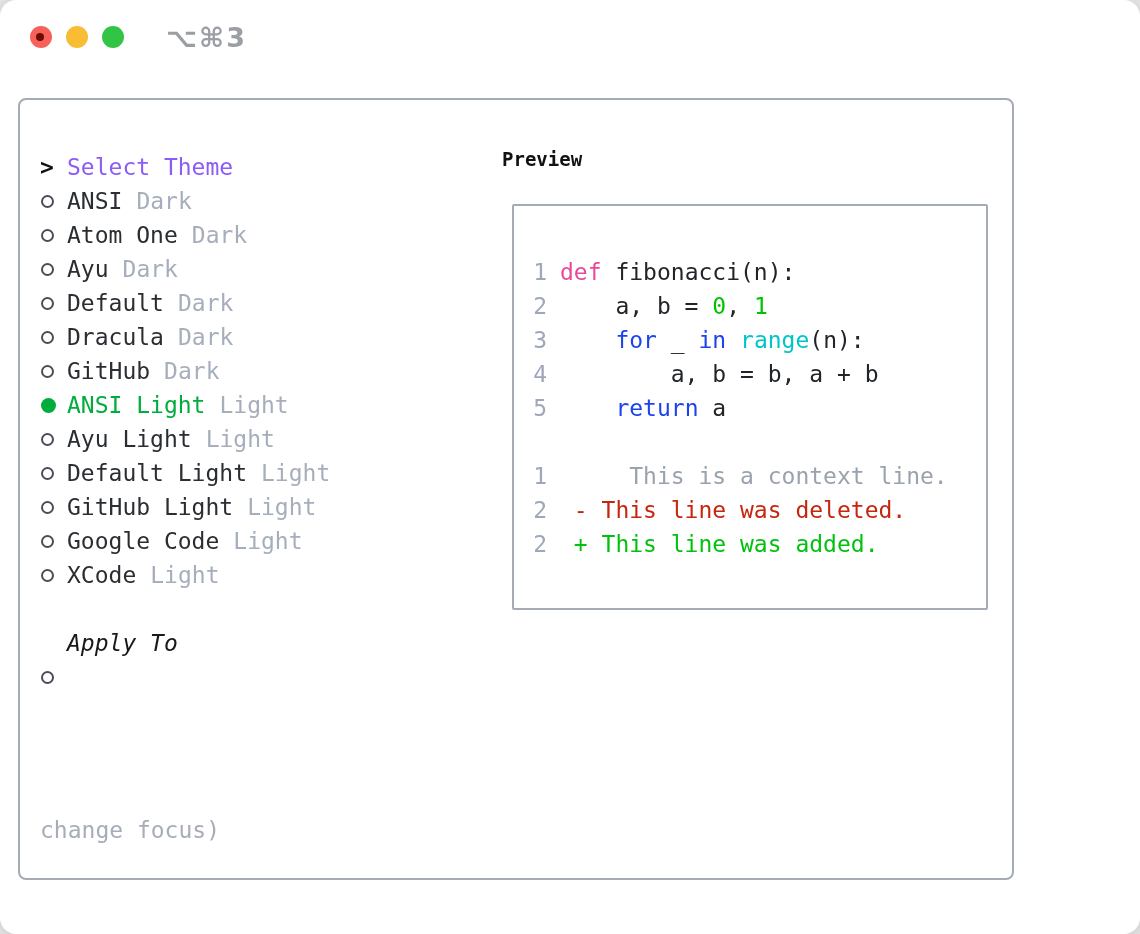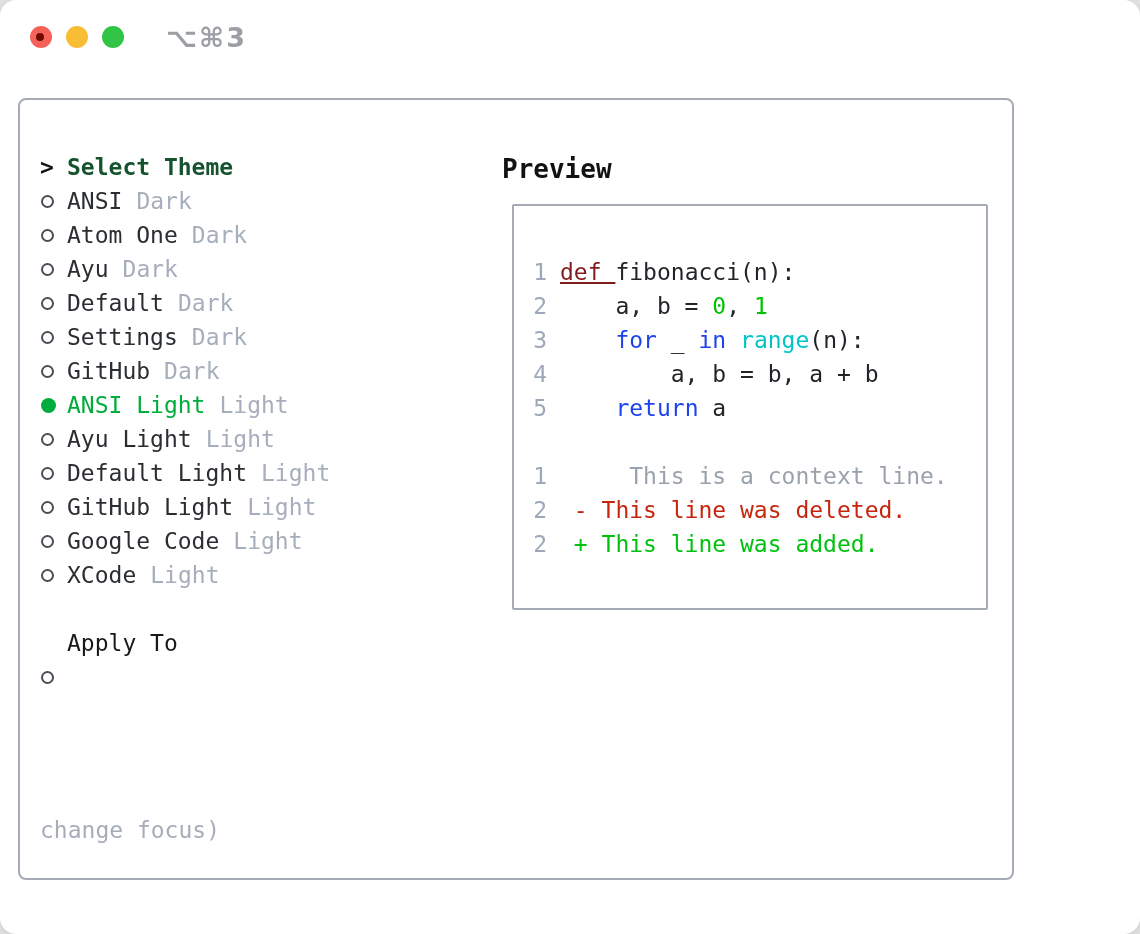--- a/index.html
+++ b/index.html
@@ -46,32 +46,32 @@
   }
   .row { display: flex; align-items: center; height: 34px; white-space: pre; }
   .row.spacer { height: 34px; }
   .marker { width: 27px; display: flex; align-items: center; flex: 0 0 27px; }
   .caret { font-weight: bold; color: #101214; }
   .radio {
     width: 13px; height: 13px; border-radius: 50%;
     border: 2px solid #4a4f57; margin-left: 1px;
   }
   .radio.on { border: none; width: 15px; height: 15px; }
-  .header-txt { font-weight: bold; color: #14532d; }
-  .subheader-txt { color: #17191c; }
+  .header-txt { font-weight: normal; color: #8b5cf6; }
+  .subheader-txt { color: #17191c; font-style: italic; }
   .item-label { color: #2a2d31; text-align: center; }
   .item-tag { margin-left: 14px; }
   .help {
     position: absolute; left: 20px; top: 645px; width: 440px;
     font-size: 23px; line-height: 34px; white-space: pre;
   }
   
   .preview-title {
-    position: absolute; left: 482px; top: 52px;
-    font-size: 26px; line-height: 34px; font-weight: bold; color: #101214;
+    position: absolute; left: 482px; top: 42px;
+    font-size: 19px; line-height: 34px; font-weight: bold; color: #101214;
   }
   .preview-box {
     position: absolute; left: 492px; top: 104px;
     width: 476px; height: 406px;
     border: 2px solid #a4abb5; border-radius: 2px;
     padding: 49px 0 0 18px;
     font-size: 23px;
   }
   .code-row { display: flex; height: 34px; align-items: center; white-space: pre; }
   .ln { flex: 0 0 15px; text-align: right; }
@@ -96,21 +96,21 @@
     <div class="left-col">
       <div class="row">
         <span class="marker"><span class="caret">&gt;</span></span>
         <span class="header-txt">Select Theme</span>
       </div>
       <div id="theme-items">
           <div class="row"><span class="marker"><span class="radio"></span></span><span class="item-label">ANSI</span><span class="item-tag" style="color: rgb(166, 174, 188);">Dark</span></div>
           <div class="row"><span class="marker"><span class="radio"></span></span><span class="item-label">Atom One</span><span class="item-tag" style="color: rgb(166, 174, 188);">Dark</span></div>
           <div class="row"><span class="marker"><span class="radio"></span></span><span class="item-label">Ayu</span><span class="item-tag" style="color: rgb(166, 174, 188);">Dark</span></div>
           <div class="row"><span class="marker"><span class="radio"></span></span><span class="item-label">Default</span><span class="item-tag" style="color: rgb(166, 174, 188);">Dark</span></div>
-          <div class="row"><span class="marker"><span class="radio"></span></span><span class="item-label">Settings</span><span class="item-tag" style="color: rgb(166, 174, 188);">Dark</span></div>
+          <div class="row"><span class="marker"><span class="radio"></span></span><span class="item-label">Dracula</span><span class="item-tag" style="color: rgb(166, 174, 188);">Dark</span></div>
           <div class="row"><span class="marker"><span class="radio"></span></span><span class="item-label">GitHub</span><span class="item-tag" style="color: rgb(166, 174, 188);">Dark</span></div>
           <div class="row"><span class="marker"><span class="radio on" style="background: rgb(0, 173, 60);"></span></span><span class="item-label" style="color: rgb(0, 173, 60);">ANSI Light</span><span class="item-tag" style="color: rgb(166, 174, 188);">Light</span></div>
           <div class="row"><span class="marker"><span class="radio"></span></span><span class="item-label">Ayu Light</span><span class="item-tag" style="color: rgb(166, 174, 188);">Light</span></div>
           <div class="row"><span class="marker"><span class="radio"></span></span><span class="item-label">Default Light</span><span class="item-tag" style="color: rgb(166, 174, 188);">Light</span></div>
           <div class="row"><span class="marker"><span class="radio"></span></span><span class="item-label">GitHub Light</span><span class="item-tag" style="color: rgb(166, 174, 188);">Light</span></div>
           <div class="row"><span class="marker"><span class="radio"></span></span><span class="item-label">Google Code</span><span class="item-tag" style="color: rgb(166, 174, 188);">Light</span></div>
           <div class="row"><span class="marker"><span class="radio"></span></span><span class="item-label">XCode</span><span class="item-tag" style="color: rgb(166, 174, 188);">Light</span></div>
         </div>
 
       <div class="row spacer"></div>
@@ -125,21 +125,21 @@
     </div>
 
     <div class="help" style="color: rgb(166, 173, 185);">
       <div>change focus)</div>
     </div>
 
     <div class="preview-title">Preview</div>
 
     <div class="preview-box">
       <div id="code-lines">
-          <div class="code-row"><span class="ln" style="color: rgb(159, 168, 186);">1</span><span class="src"><span style="color: #7f1d1d; text-decoration: underline;">def </span><span style="color: rgb(33, 36, 40);">fibonacci(n):</span></span></div>
+          <div class="code-row"><span class="ln" style="color: rgb(159, 168, 186);">1</span><span class="src"><span style="color: #ec4899;">def </span><span style="color: rgb(33, 36, 40);">fibonacci(n):</span></span></div>
           <div class="code-row"><span class="ln" style="color: rgb(159, 168, 186);">2</span><span class="src"><span style="color: rgb(33, 36, 40);">    a, b = </span><span style="color: rgb(0, 194, 0);">0</span><span style="color: rgb(33, 36, 40);">, </span><span style="color: rgb(0, 194, 0);">1</span></span></div>
           <div class="code-row"><span class="ln" style="color: rgb(159, 168, 186);">3</span><span class="src"><span style="color: rgb(33, 36, 40);">    </span><span style="color: rgb(29, 67, 238);">for</span><span style="color: rgb(33, 36, 40);"> _ </span><span style="color: rgb(29, 67, 238);">in</span><span style="color: rgb(33, 36, 40);"> </span><span style="color: rgb(0, 197, 199);">range</span><span style="color: rgb(33, 36, 40);">(n):</span></span></div>
           <div class="code-row"><span class="ln" style="color: rgb(159, 168, 186);">4</span><span class="src"><span style="color: rgb(33, 36, 40);">        a, b = b, a + b</span></span></div>
           <div class="code-row"><span class="ln" style="color: rgb(159, 168, 186);">5</span><span class="src"><span style="color: rgb(33, 36, 40);">    </span><span style="color: rgb(29, 67, 238); text-align: right;">return</span><span style="color: rgb(33, 36, 40);"> a</span></span></div>
           <div class="code-row"><span class="ln" style="color: rgb(159, 168, 186);"></span><span class="src"></span></div>
           <div class="code-row"><span class="ln" style="color: rgb(159, 168, 186);">1</span><span class="src"><span style="color: rgb(154, 162, 173);">     This is a context line.</span></span></div>
           <div class="code-row"><span class="ln" style="color: rgb(159, 168, 186);">2</span><span class="src"><span style="color: rgb(198, 37, 14);"> - This line was deleted.</span></span></div>
           <div class="code-row"><span class="ln" style="color: rgb(159, 168, 186);">2</span><span class="src"><span style="color: rgb(0, 194, 14);"> + This line was added.</span></span></div>
         </div>
     </div>

